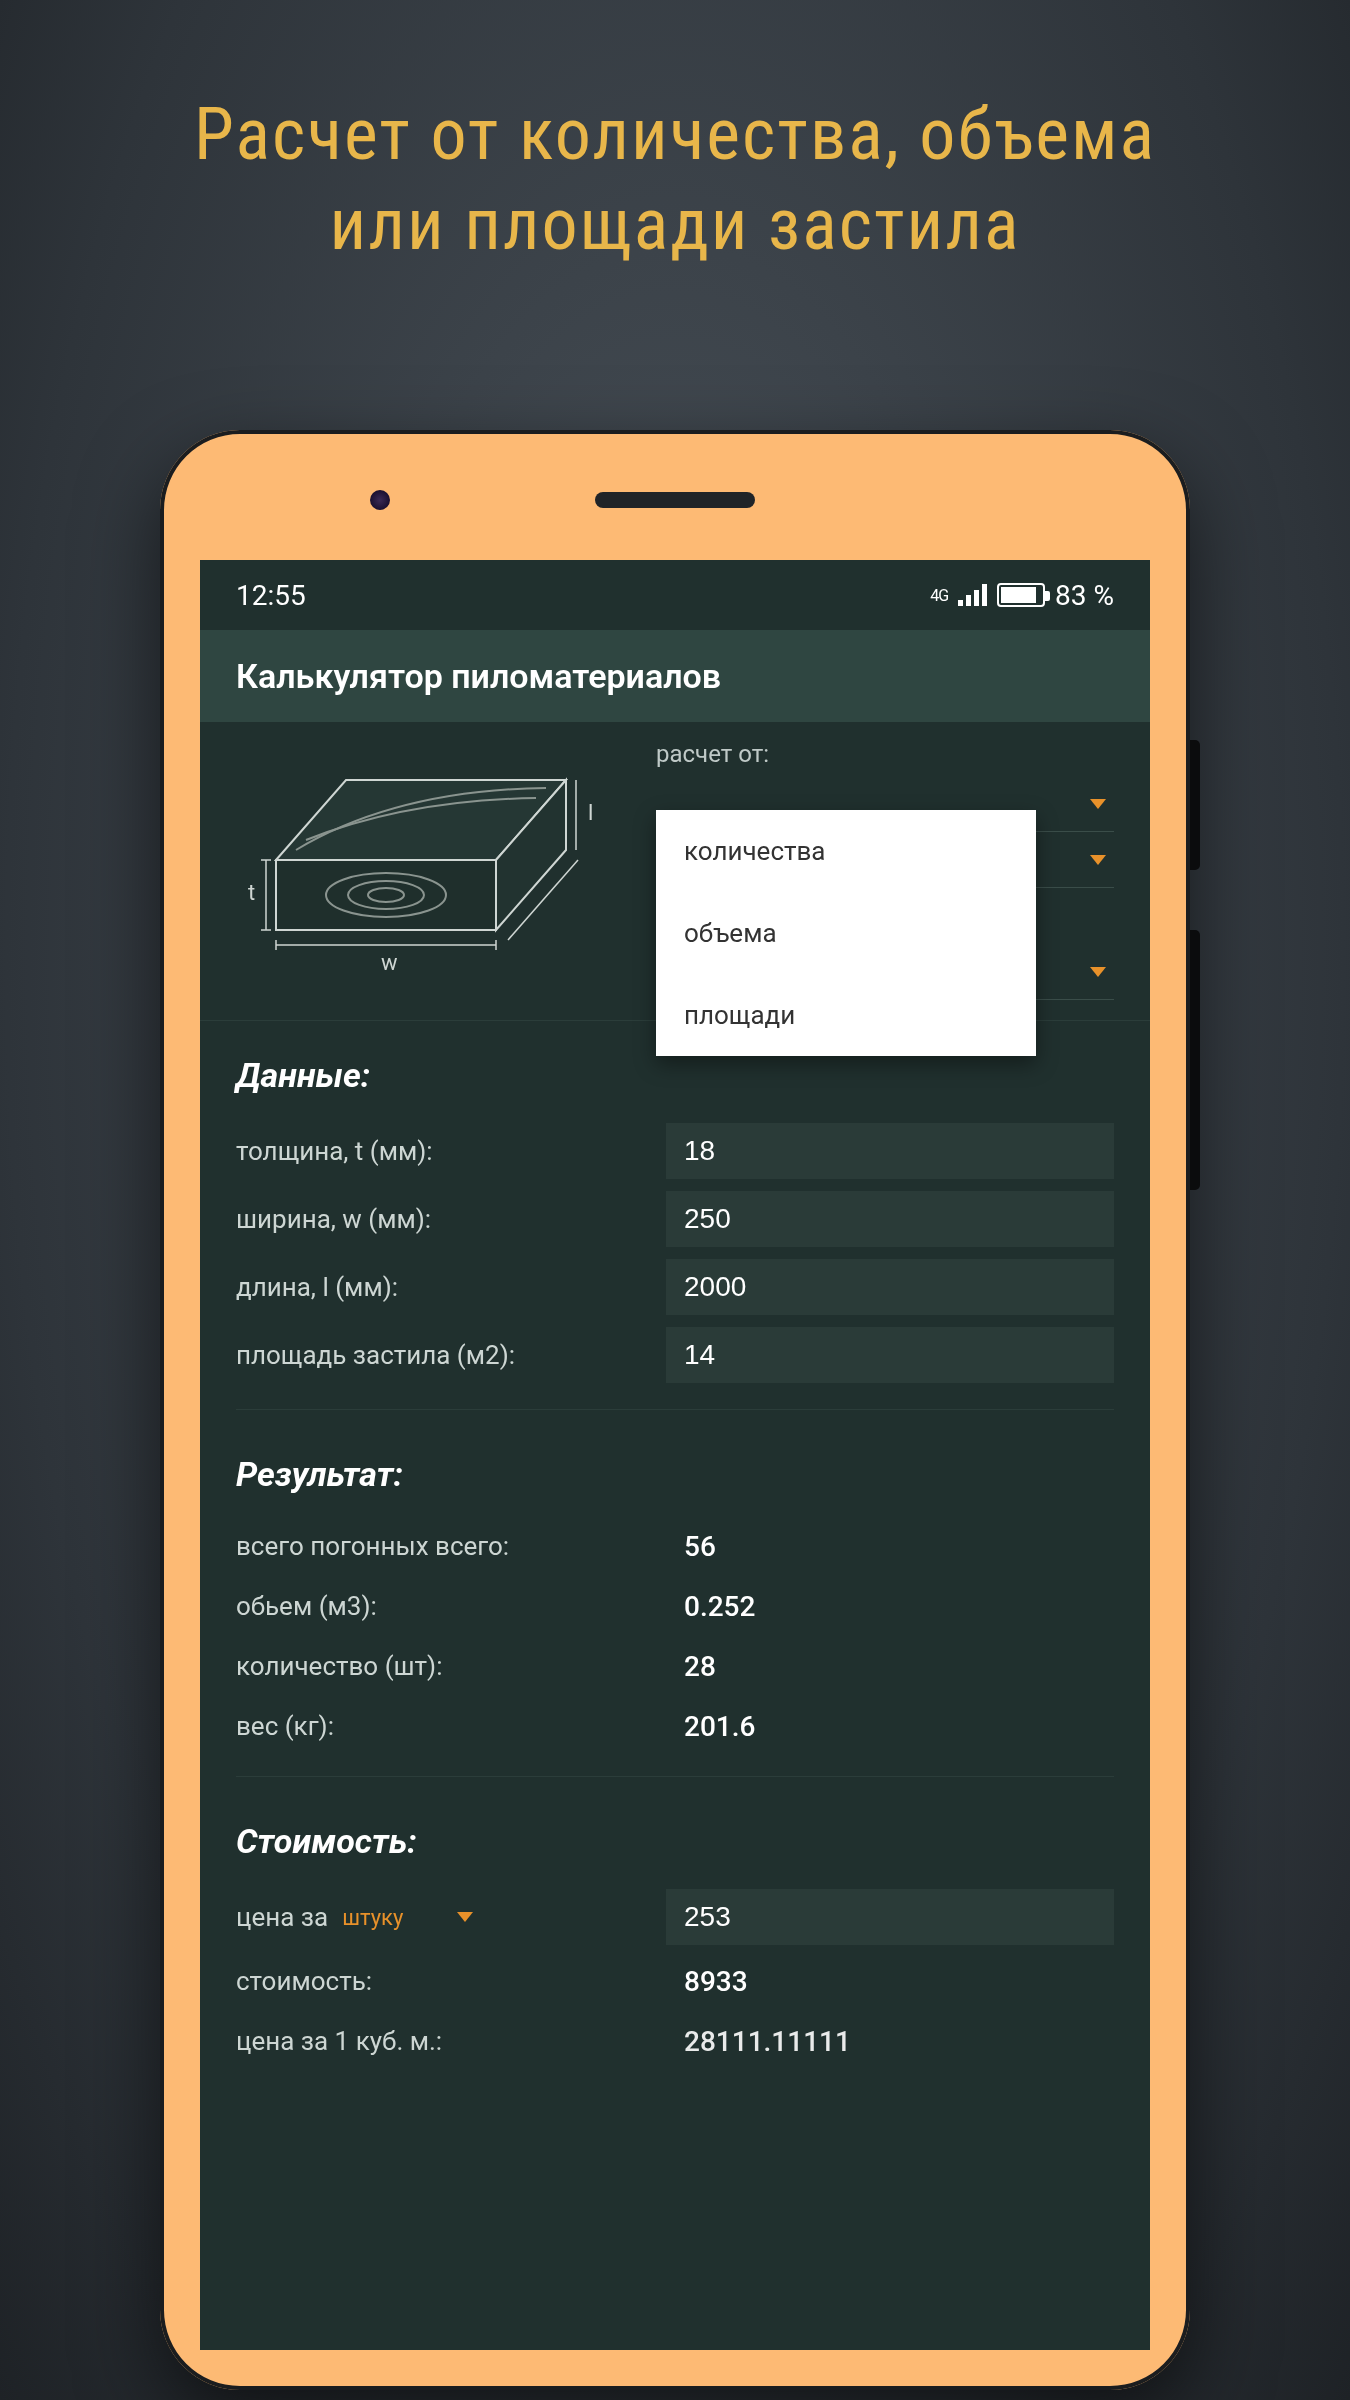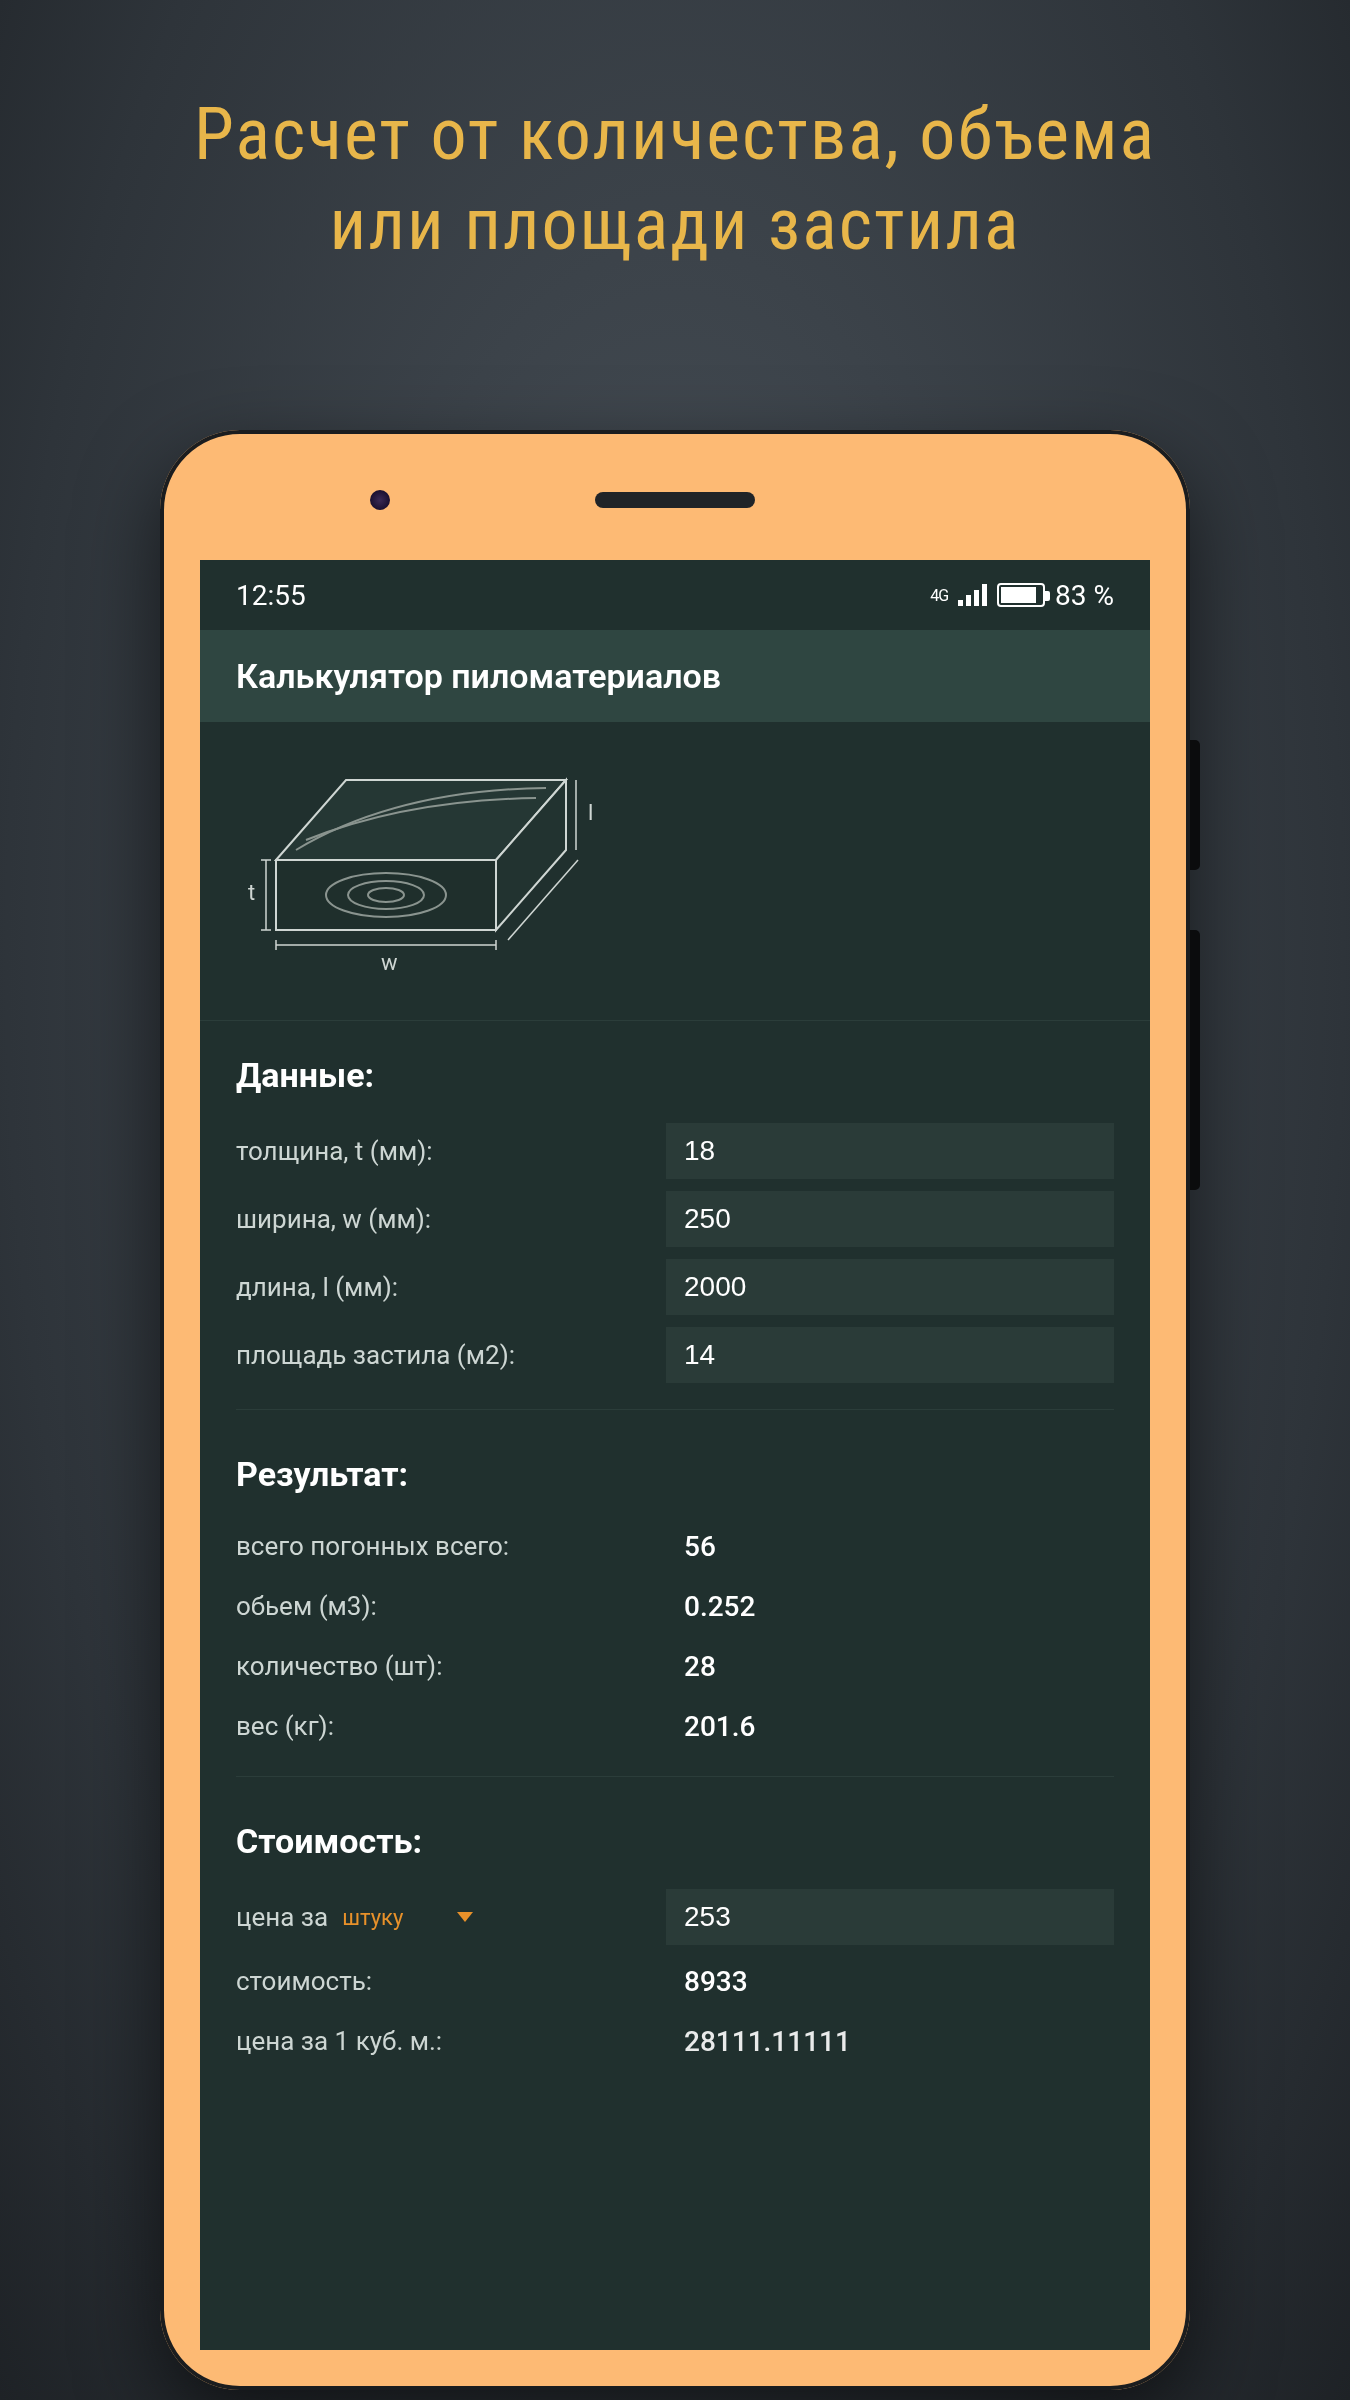--- a/index.html
+++ b/index.html
@@ -142,21 +142,21 @@
     z-index: 5;
   }
   .menu-item {
     padding: 26px 28px;
     font-size: 26px;
     color: #333;
     cursor: pointer;
   }
   
   .section { padding: 24px 36px 10px 36px; }
-  .section-title { color: #fff; font-size: 34px; font-weight: 700; margin-bottom: 22px; margin-top: 10px; }
+  .section-title { color: #fff; font-size: 34px; font-weight: 700; margin-bottom: 22px; margin-top: 10px; font-style: italic; }
   .row {
     display: flex;
     align-items: center;
     min-height: 60px;
     padding: 6px 0;
   }
   .row .label { flex: 0 0 430px; color: #cdd6d3; font-size: 26px; }
   .row .value { flex: 1; color: #fff; font-size: 28px; font-weight: 500; padding-left: 18px; }
   .row .input {
     flex: 1;
@@ -245,20 +245,45 @@
             <line x1="260" y1="200" x2="260" y2="210"></line>
             <line x1="340" y1="40" x2="340" y2="110"></line>
             <line x1="272" y1="200" x2="342" y2="120"></line>
           </g>
           <text x="12" y="160" fill="#cfd6d3" font-size="22">t</text>
           <text x="145" y="230" fill="#cfd6d3" font-size="22">w</text>
           <text x="352" y="80" fill="#cfd6d3" font-size="22">l</text>
         </svg>
       </div>
 
+      <div class="controls">
+        <div class="ctrl-label">расчет от:</div>
+
+        <div style="position:relative">
+          <div class="dropdown-hidden">
+            <span class="caret"></span>
+          </div>
+          <div class="dropdown-hidden">
+            <span class="caret"></span>
+          </div>
+          <div class="dropdown-hidden" style="border-bottom:none">
+          </div>
+
+          <div class="menu">
+            <div class="menu-item">количества</div>
+            <div class="menu-item">объема</div>
+            <div class="menu-item">площади</div>
+          </div>
+        </div>
+
+        <div class="select-row">
+          <span>12%</span>
+          <span class="caret"></span>
+        </div>
+      </div>
     </div>
 
     <div class="section">
       <div class="section-title">Данные:</div>
 
       <div class="row">
         <div class="label">толщина, t (мм):</div>
         <input class="input" value="18" style="">
       </div>
       <div class="row">

